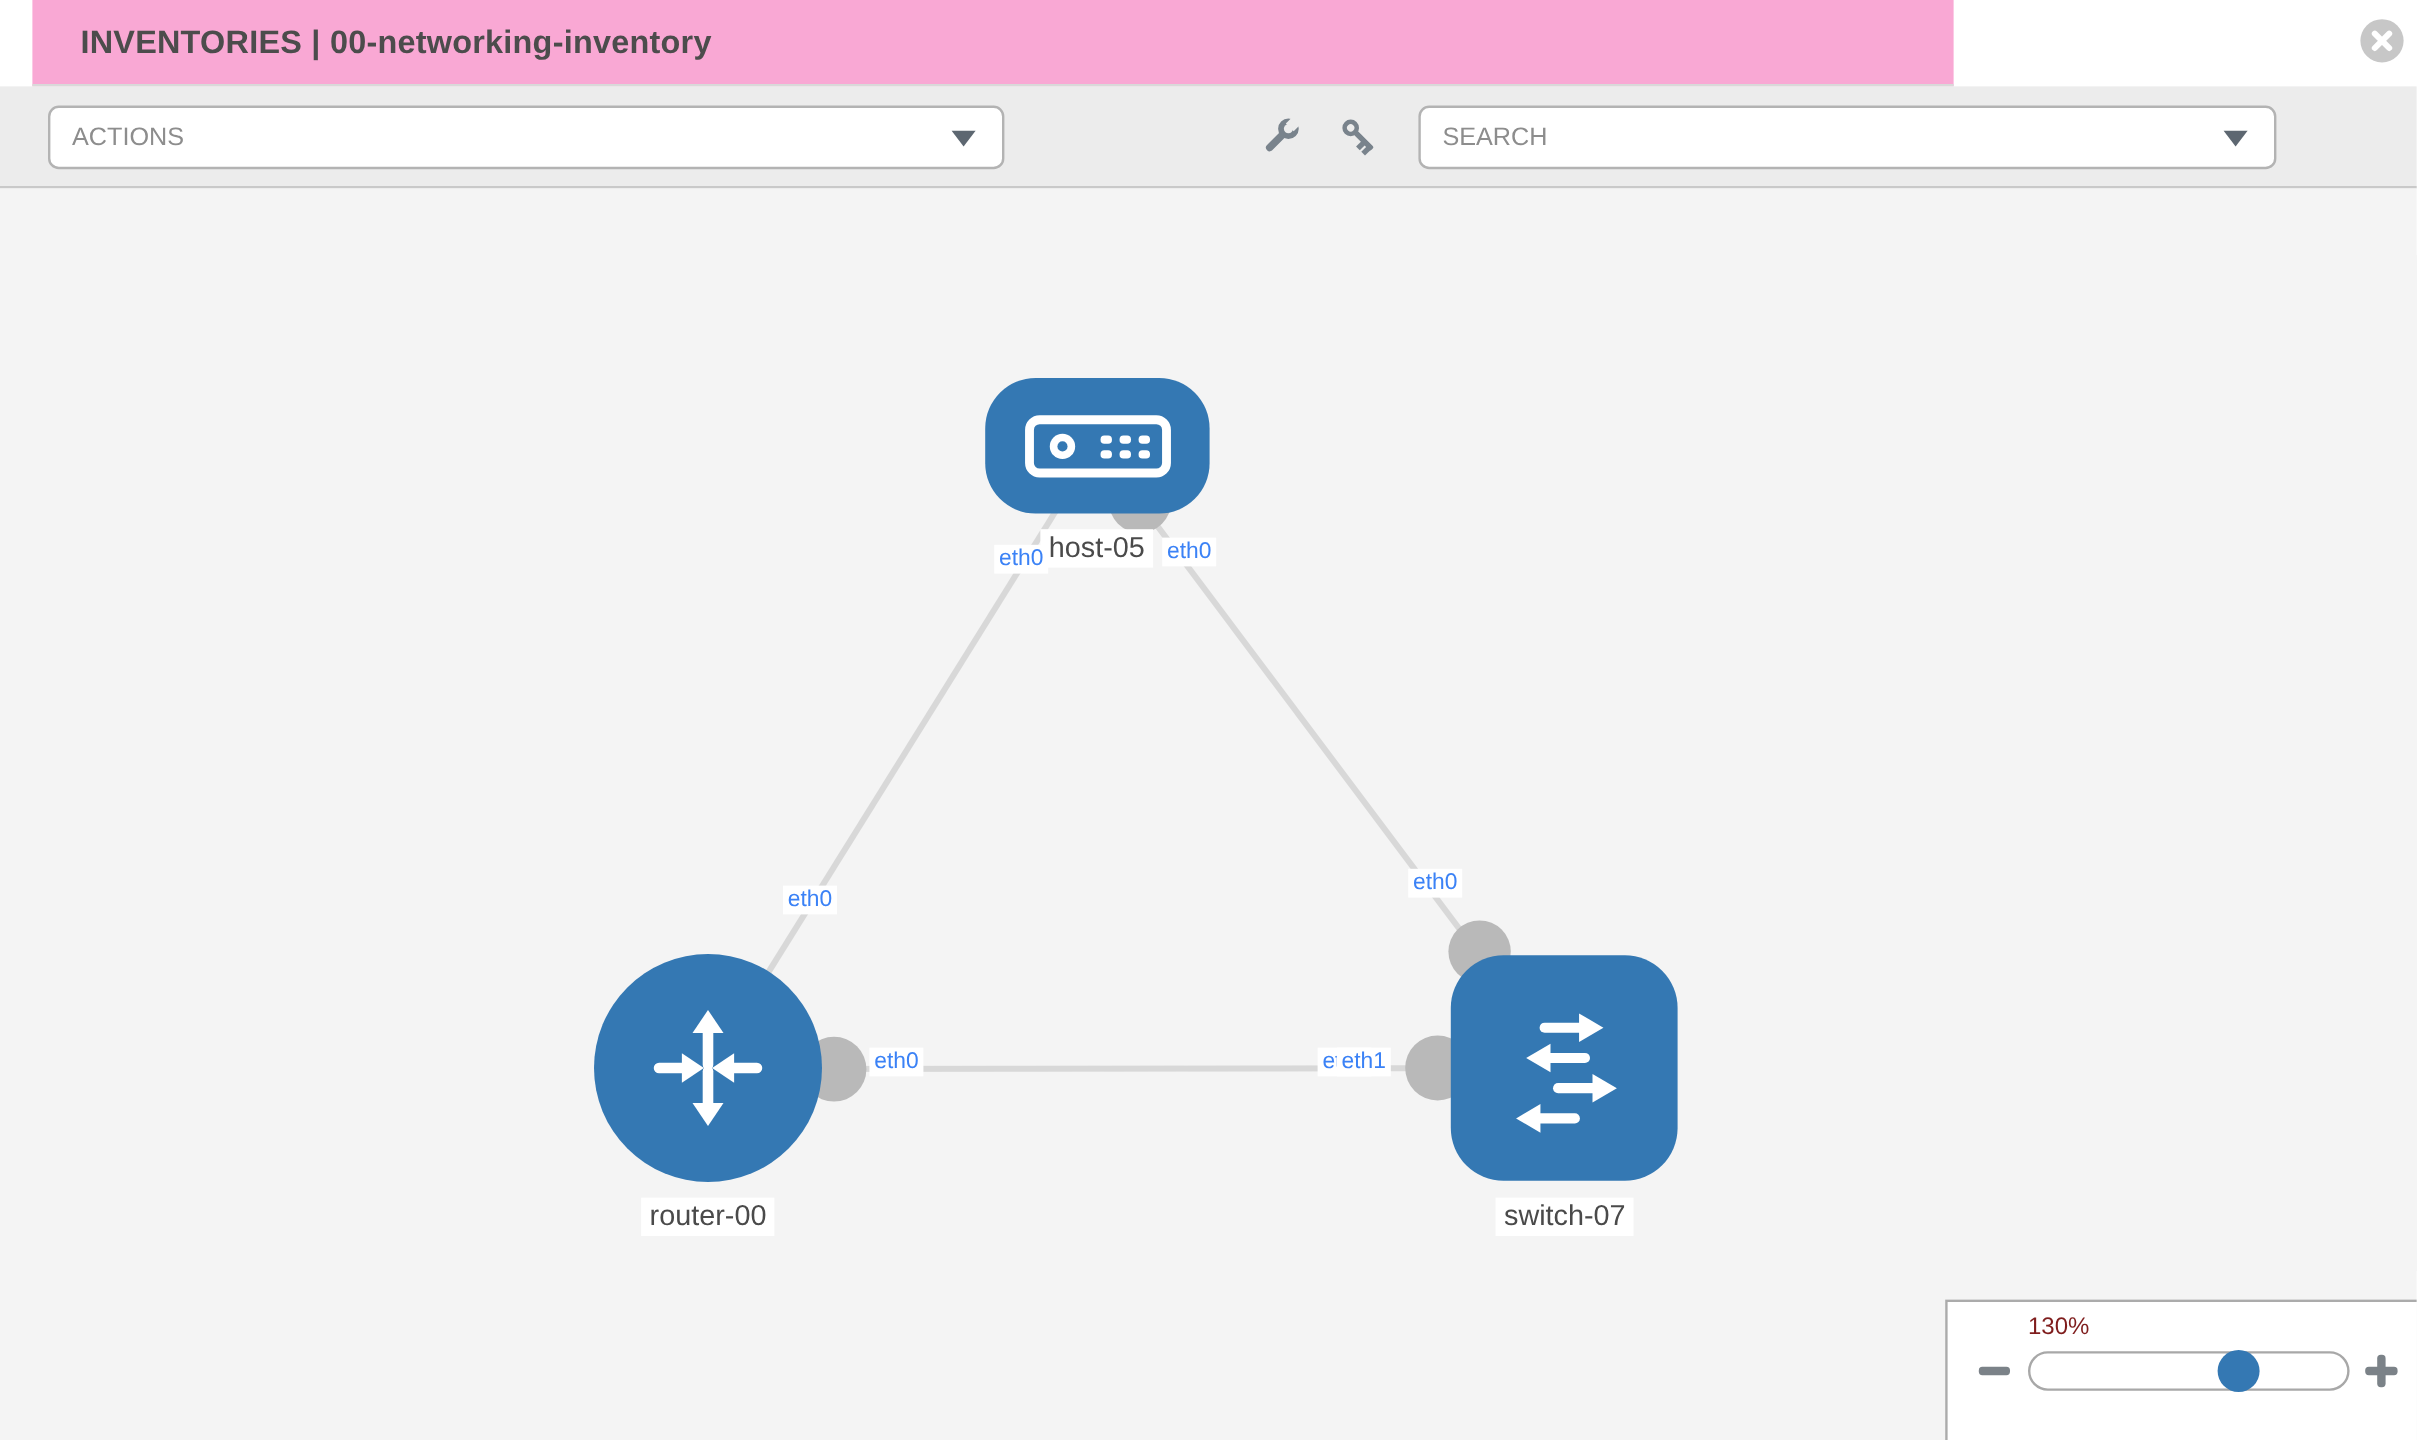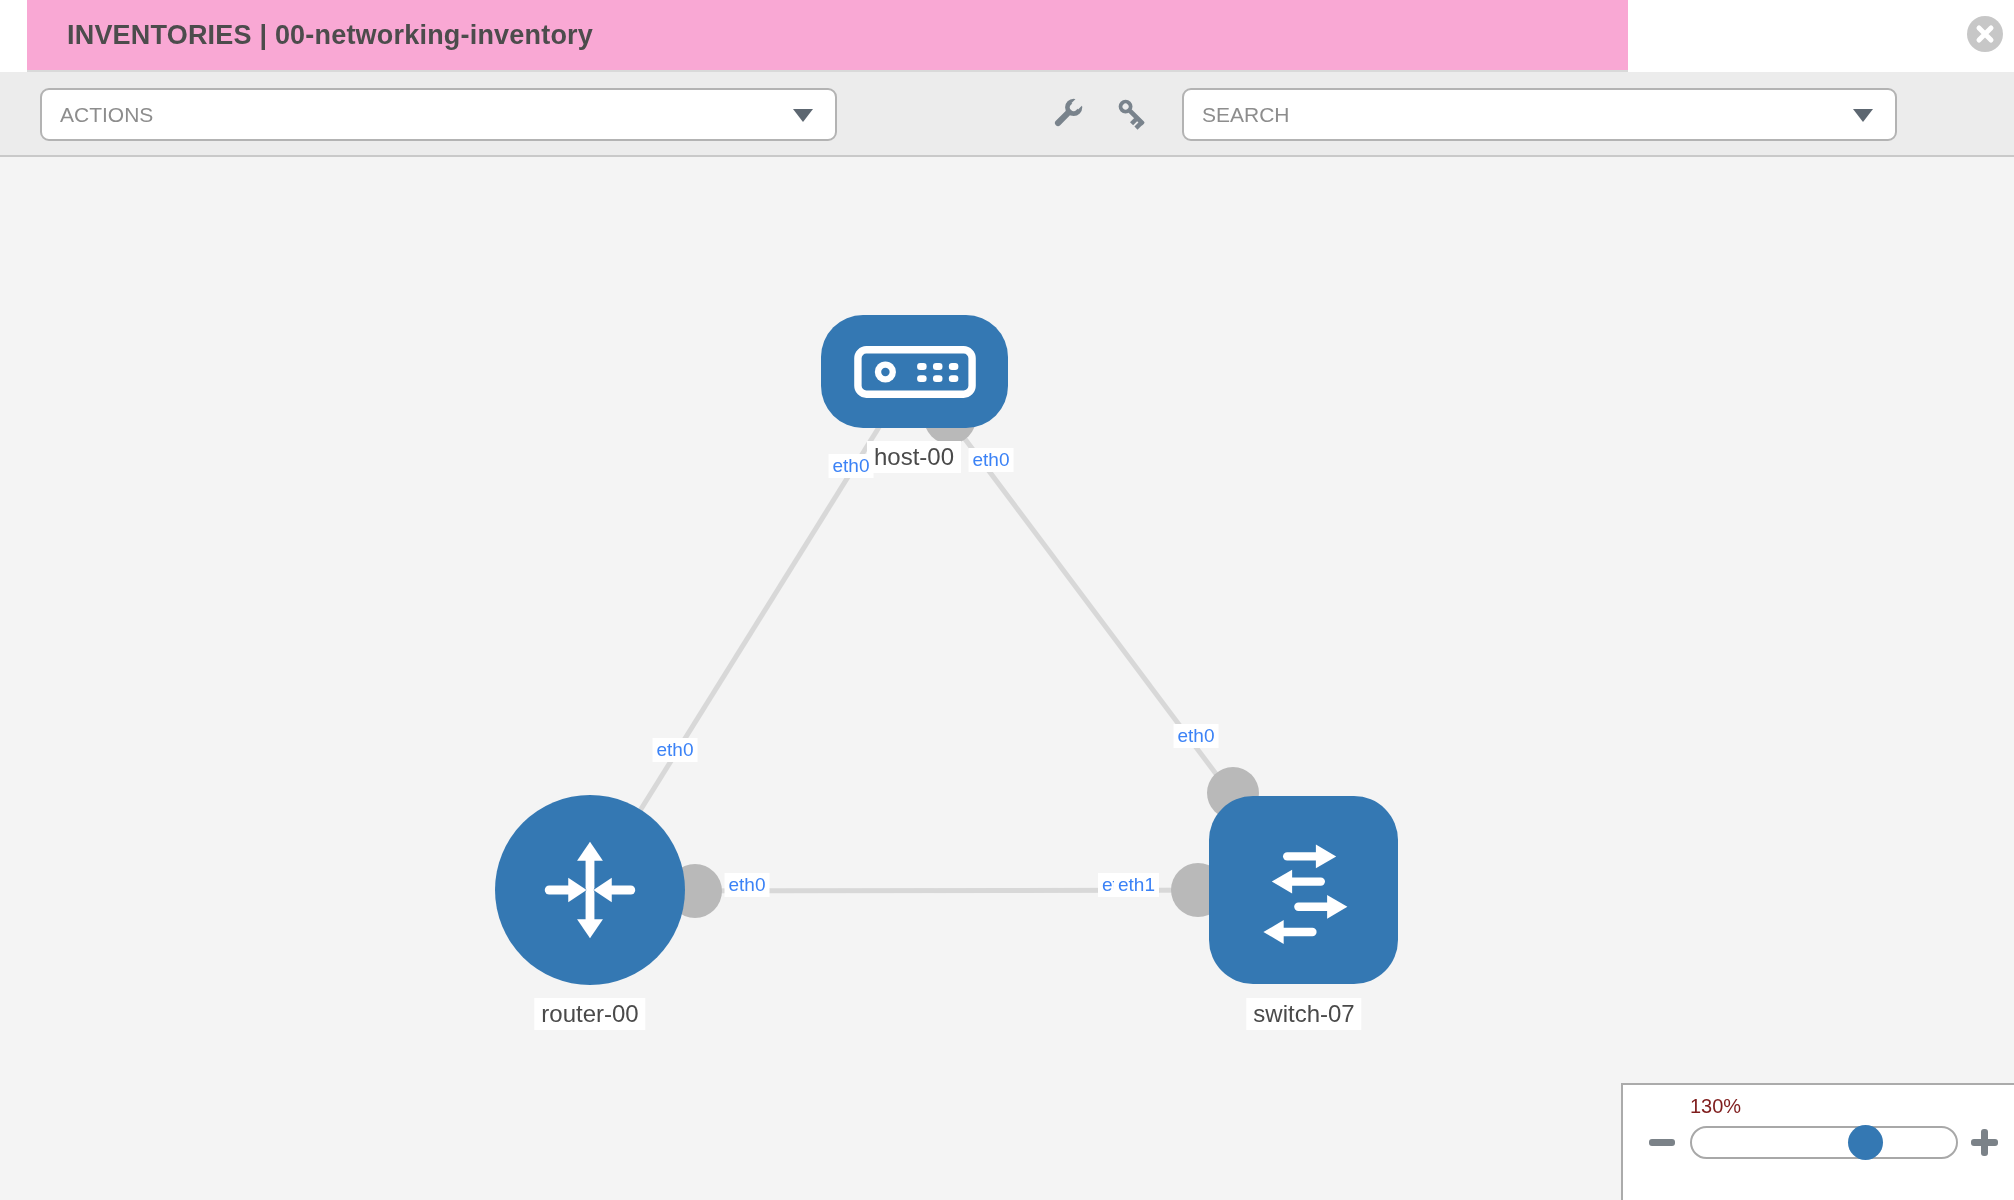--- a/index.html
+++ b/index.html
@@ -158,21 +158,21 @@
           <path d="M124 88 L82 88"></path>  
             <polygon points="54,88 83,71 83,105" stroke="none"></polygon>
           <path d="M92 124 L134 124"></path>
             <polygon points="162,124 133,107 133,141" stroke="none"></polygon>
           <path d="M112 160 L70 160"></path>
             <polygon points="42,160 71,143 71,177" stroke="none"></polygon>
         </g>
       </svg>
     </div>
 
-    <span class="lbl node-label" style="left:914px;  top:284px;">host-00</span>
+    <span class="lbl node-label" style="left:914px;  top:284px;">host-05</span>
     <span class="lbl node-label" style="left:590px;  top:841px;">router-00</span>
     <span class="lbl node-label" style="left:1304px; top:841px;">switch-07</span>
 
     <span class="lbl eth ctr" style="left:851px;  top:297px;">eth0</span>
     <span class="lbl eth ctr" style="left:675px;  top:581px;">eth0</span>
     <span class="lbl eth ctr" style="left:991px;  top:291px;">eth0</span>
     <span class="lbl eth ctr" style="left:1196px; top:567px;">eth0</span>
     <span class="lbl eth ctr" style="left:747px;  top:716px;">eth0</span>
     <span class="lbl eth" style="left:1098px; top:716px;">eth0</span>
     <span class="lbl eth" style="left:1114px; top:716px;">eth1</span>

